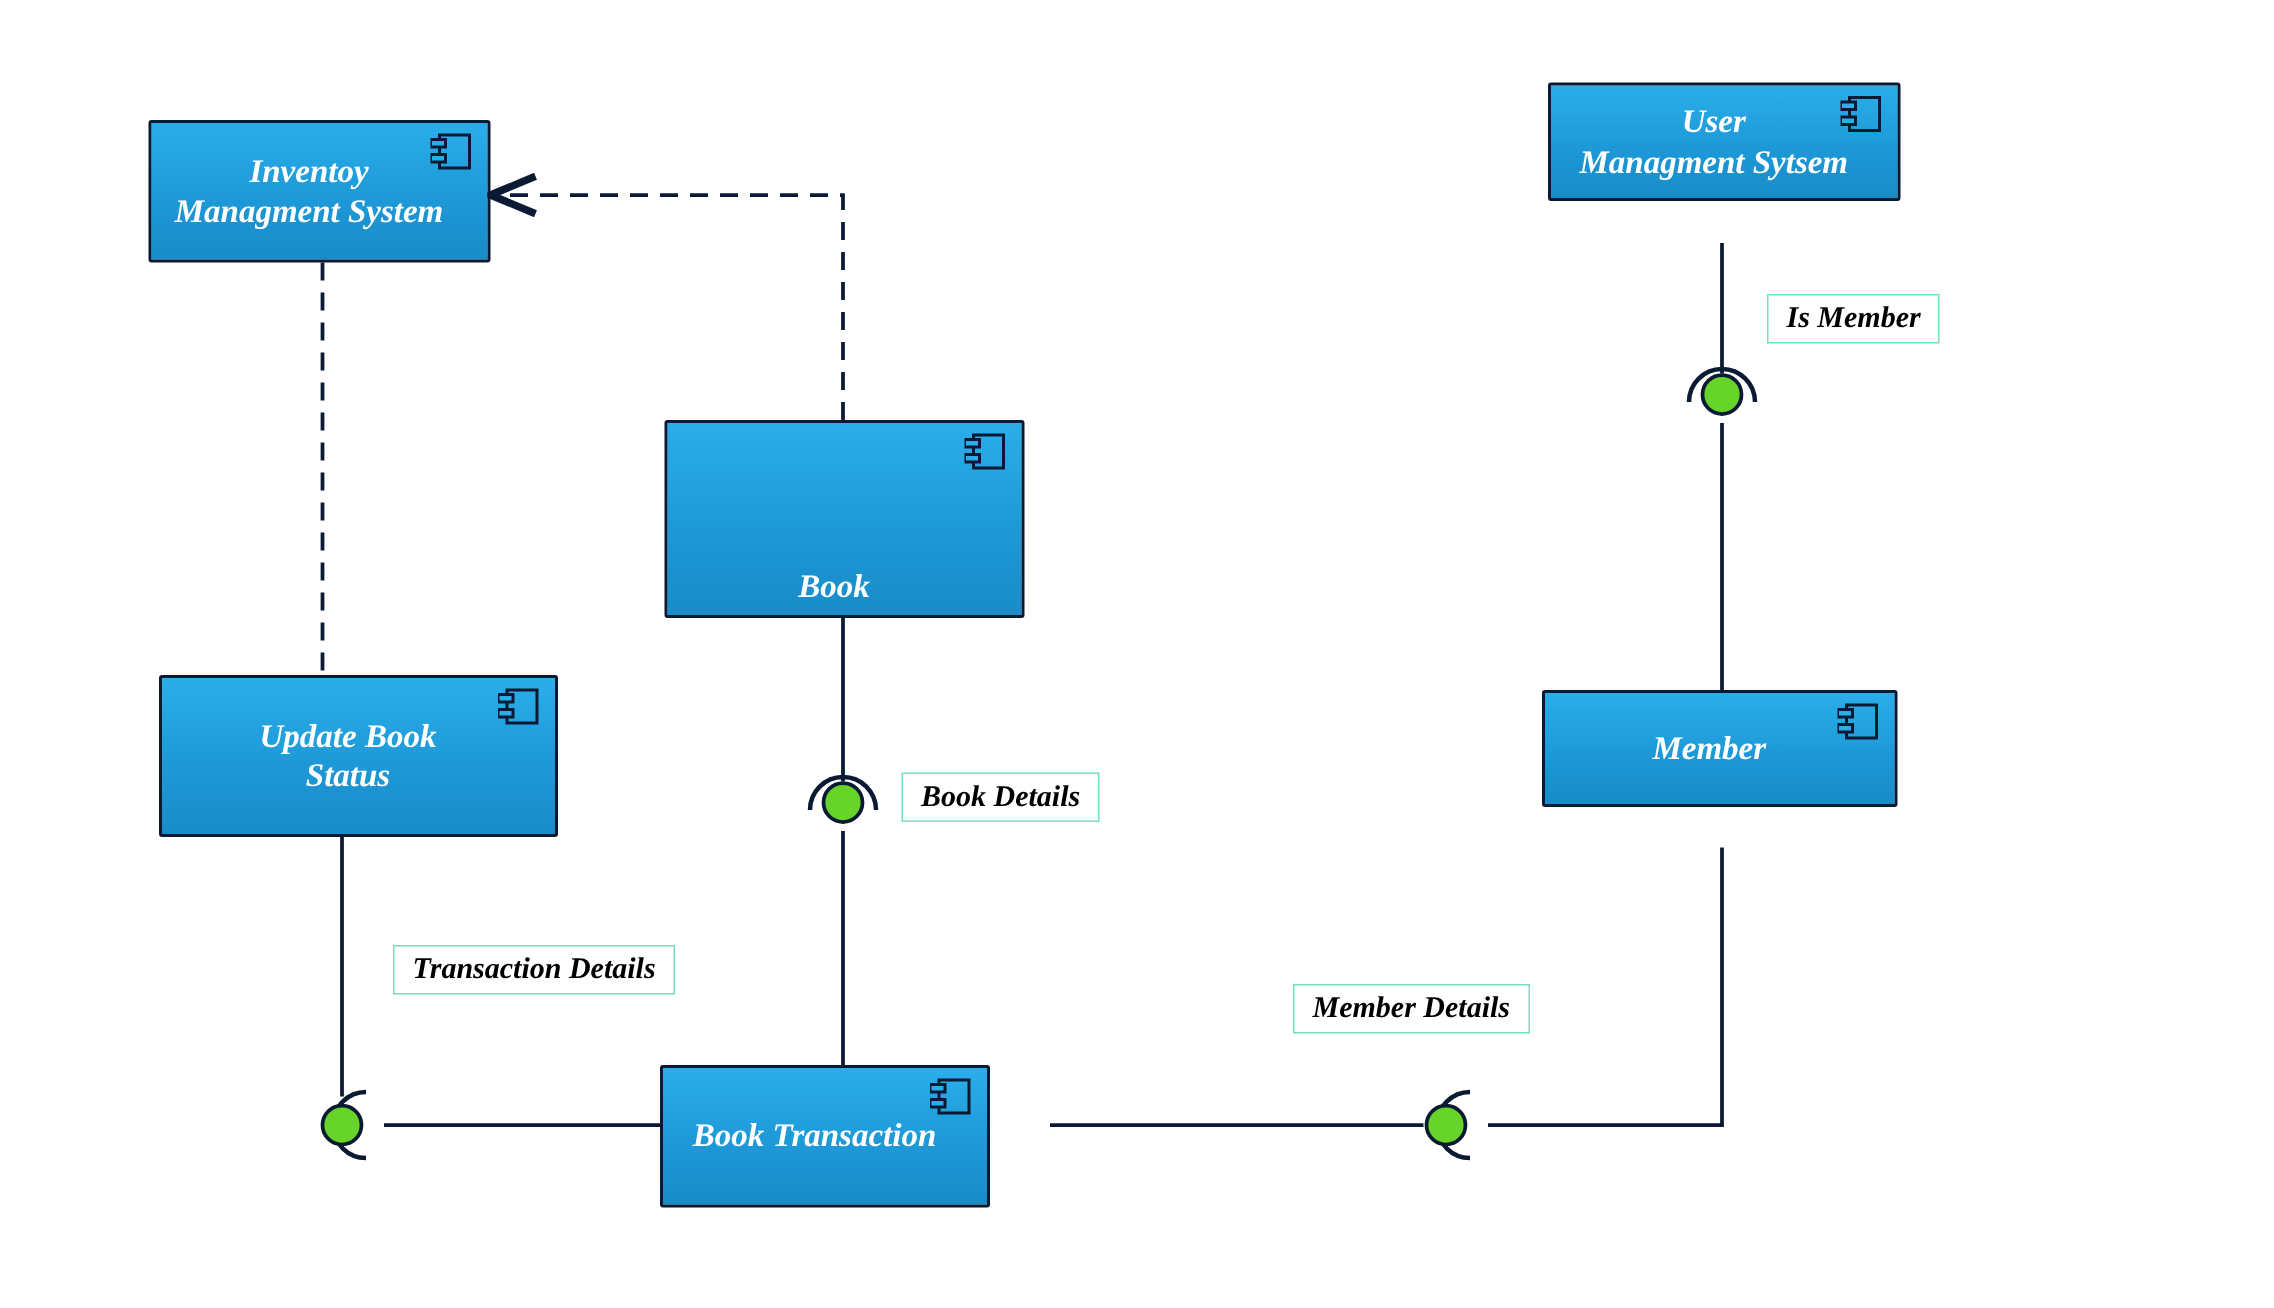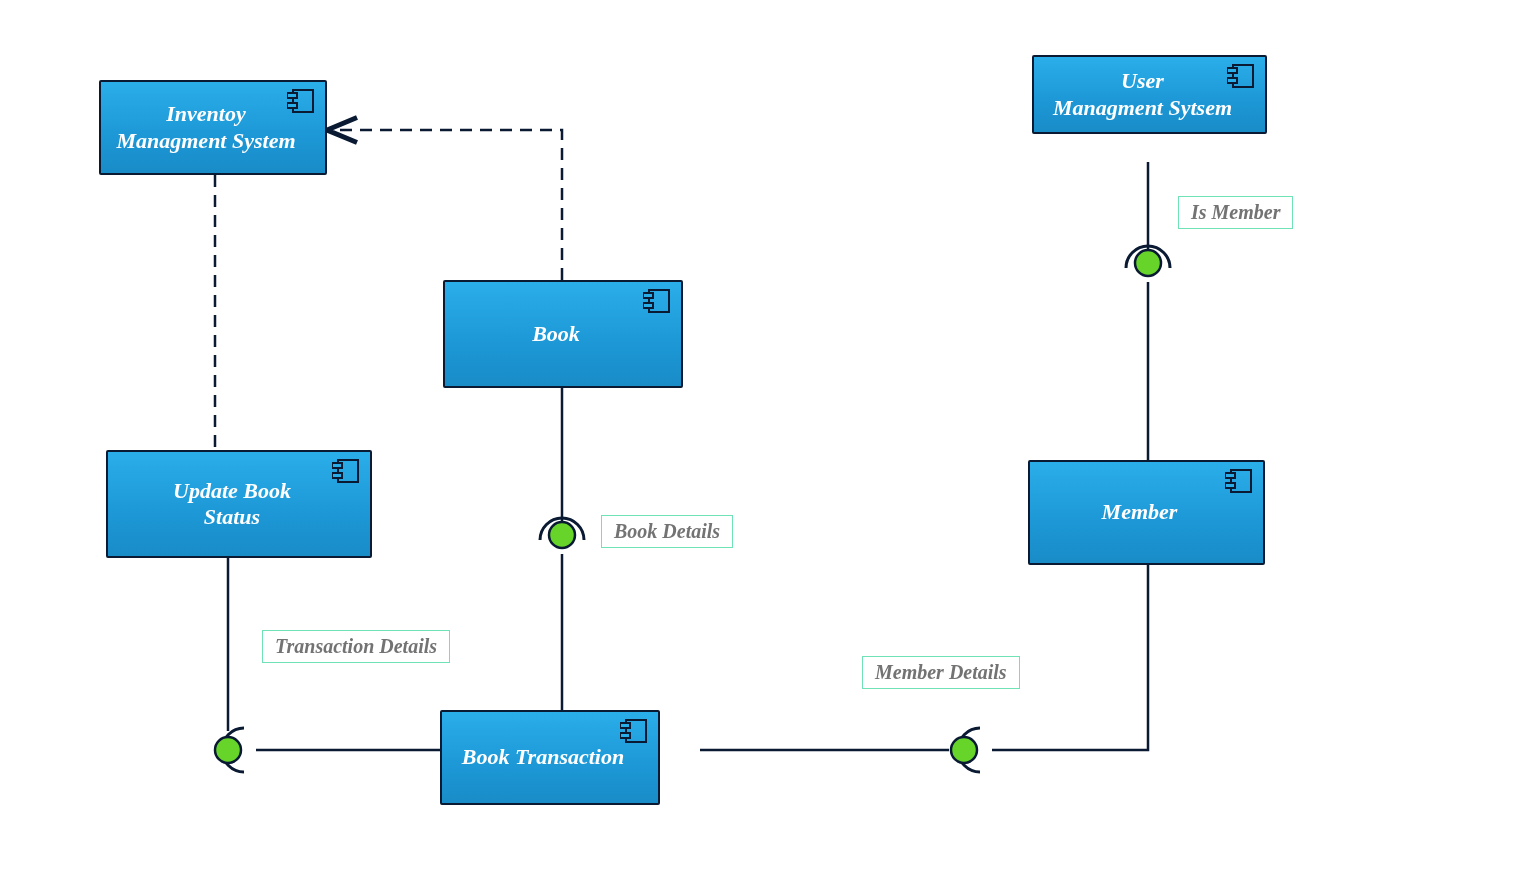--- a/index.html
+++ b/index.html
@@ -40,21 +40,21 @@
   .component .glyph {
     position: absolute;
     top: 6px; right: 10px;
     width: 28px; height: 26px;
     pointer-events: none;
   }
   .interface-label {
     position: absolute;
     background: #ffffff;
     border: 1px solid #6fe3b5;
-    color: #737373;
+    color: #000000;
     font-style: italic; font-weight: 700;
     font-size: 20px;
     padding: 4px 12px;
     white-space: nowrap;
   }
   .lollipop {
     position: absolute;
     width: 40px; height: 40px;
     pointer-events: none;
   }
@@ -111,39 +111,39 @@
 
   <div class="component" style="left:1032px; top:55px; width:235px; height:79px;">
     <span class="title">User<br>Managment Sytsem</span>
     <svg class="glyph" viewBox="0 0 28 26">
       <rect x="6" y="2" width="20" height="22" fill="none" stroke="#0a1a33" stroke-width="2"></rect>
       <rect x="0" y="5" width="10" height="5" fill="#2aaeea" stroke="#0a1a33" stroke-width="2"></rect>
       <rect x="0" y="15" width="10" height="5" fill="#2aaeea" stroke="#0a1a33" stroke-width="2"></rect>
     </svg>
   </div>
 
-  <div class="component" style="left:443px; top:280px; width:240px; height:108px;">
+  <div class="component" style="left:443px; top:280px; width:240px; height:132px;align-items:flex-end;">
     <span class="title">Book</span>
     <svg class="glyph" viewBox="0 0 28 26">
       <rect x="6" y="2" width="20" height="22" fill="none" stroke="#0a1a33" stroke-width="2"></rect>
       <rect x="0" y="5" width="10" height="5" fill="#2aaeea" stroke="#0a1a33" stroke-width="2"></rect>
       <rect x="0" y="15" width="10" height="5" fill="#2aaeea" stroke="#0a1a33" stroke-width="2"></rect>
     </svg>
   </div>
 
   <div class="component" style="left:106px; top:450px; width:266px; height:108px;font-style:italic;">
     <span class="title">Update Book<br>Status</span>
     <svg class="glyph" viewBox="0 0 28 26">
       <rect x="6" y="2" width="20" height="22" fill="none" stroke="#0a1a33" stroke-width="2"></rect>
       <rect x="0" y="5" width="10" height="5" fill="#2aaeea" stroke="#0a1a33" stroke-width="2"></rect>
       <rect x="0" y="15" width="10" height="5" fill="#2aaeea" stroke="#0a1a33" stroke-width="2"></rect>
     </svg>
   </div>
 
-  <div class="component" style="left:1028px; top:460px; width:237px; height:105px;">
+  <div class="component" style="left:1028px; top:460px; width:237px; height:78px;">
     <span class="title">Member</span>
     <svg class="glyph" viewBox="0 0 28 26">
       <rect x="6" y="2" width="20" height="22" fill="none" stroke="#0a1a33" stroke-width="2"></rect>
       <rect x="0" y="5" width="10" height="5" fill="#2aaeea" stroke="#0a1a33" stroke-width="2"></rect>
       <rect x="0" y="15" width="10" height="5" fill="#2aaeea" stroke="#0a1a33" stroke-width="2"></rect>
     </svg>
   </div>
 
   <div class="component" style="left:440px; top:710px; width:220px; height:95px;">
     <span class="title">Book Transaction</span>

